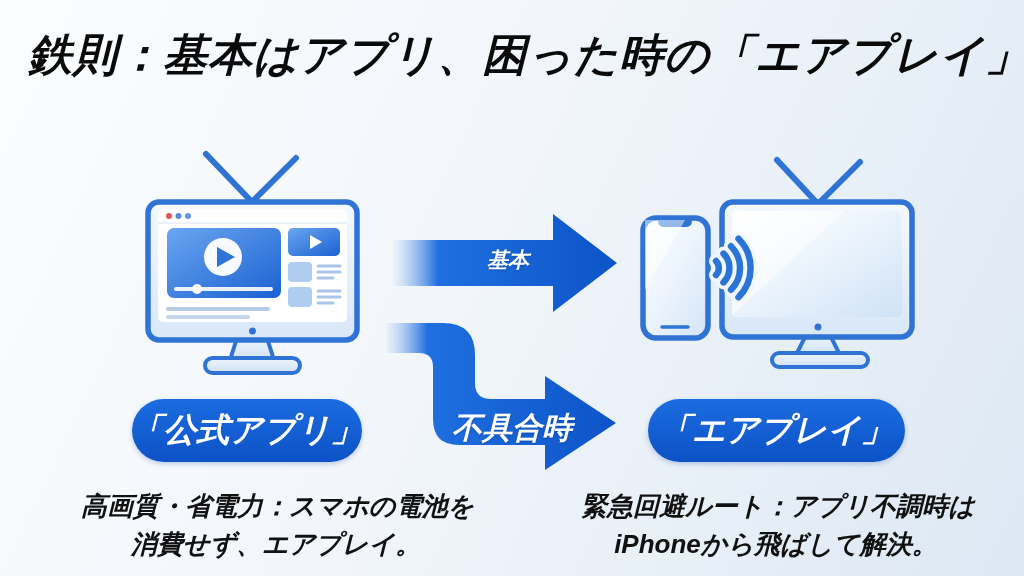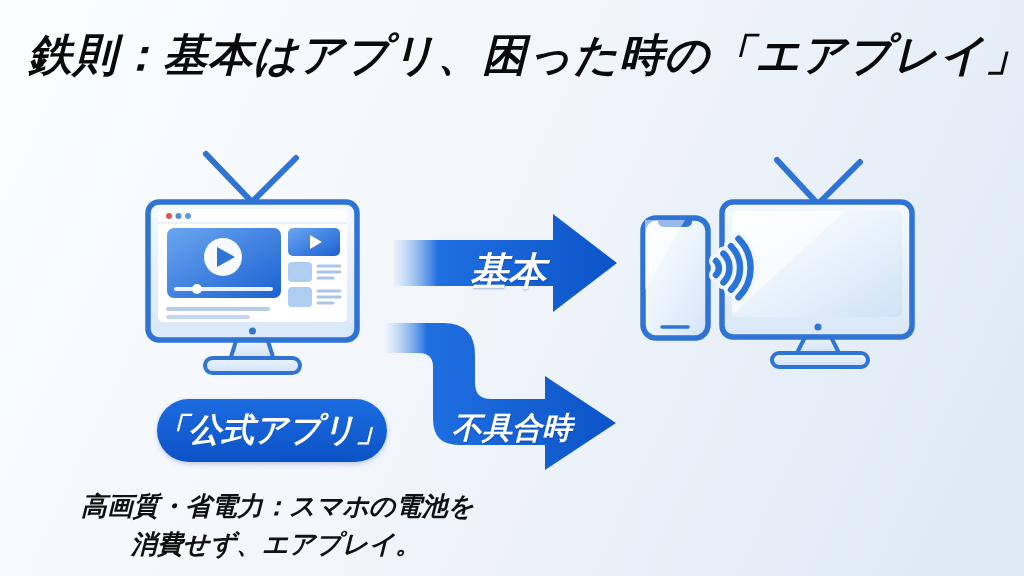--- a/index.html
+++ b/index.html
@@ -12,28 +12,28 @@
   .title{
     position:absolute;left:28px;top:26px;width:960px;
     font-size:44px;font-weight:900;color:#0a0a0a;letter-spacing:1px;
     white-space:nowrap;
   }
   .abs{position:absolute;}
   .arrow-label{
     position:absolute;color:#ffffff;font-weight:800;text-align:center;
     text-shadow:0 1px 2px rgba(0,40,120,.35);white-space:nowrap;
   }
-  .arrow-label.basic{left:438px;top:246px;width:140px;font-size:38px;}
+  .arrow-label.basic{left:438px;top:246px;width:140px;font-size:21px;}
   .arrow-label.fallback{left:447px;top:408px;width:130px;font-size:30px;}
   .badge{
     position:absolute;top:399px;height:63px;border-radius:32px;
     background:linear-gradient(180deg,#1b6ce0,#0c52c6);
     color:#ffffff;font-size:33px;font-weight:800;
     display:flex;align-items:center;justify-content:center;
-    box-shadow:0 2px 5px rgba(20,70,160,.25);white-space:nowrap;margin-left:25px;
+    box-shadow:0 2px 5px rgba(20,70,160,.25);white-space:nowrap;
   }
   .badge.left{left:132px;width:230px;}
   .badge.right{left:648px;width:257px;}
   .caption{
     position:absolute;top:487px;width:390px;text-align:center;
     font-size:26px;font-weight:800;color:#111111;line-height:38px;
     white-space:nowrap;
   }
   .caption.left{left:57px;margin-left:24px;}
   .caption.right{left:581px;}
@@ -184,19 +184,24 @@
       <g stroke="#2a74d8" stroke-width="6.5">
         <path d="M81 111 A 10 10 0 0 1 81 125"></path>
         <path d="M88.5 103.6 A 20.4 20.4 0 0 1 88.5 132.4"></path>
         <path d="M96 96.2 A 30.8 30.8 0 0 1 96 139.8"></path>
         <path d="M103.5 88.8 A 41.3 41.3 0 0 1 103.5 147.2"></path>
       </g>
     </g>
   </svg>
 
   <div class="badge left">「公式アプリ」</div>
+  <div class="badge right">「エアプレイ」</div>
 
   <div class="caption left">
     <div>高画質・省電力：スマホの電池を</div>
     <div>消費せず、エアプレイ。</div>
   </div>
+  <div class="caption right">
+    <div>緊急回避ルート：アプリ不調時は</div>
+    <div>iPhoneから飛ばして解決。</div>
+  </div>
 
 </div>
 
 </body></html>

